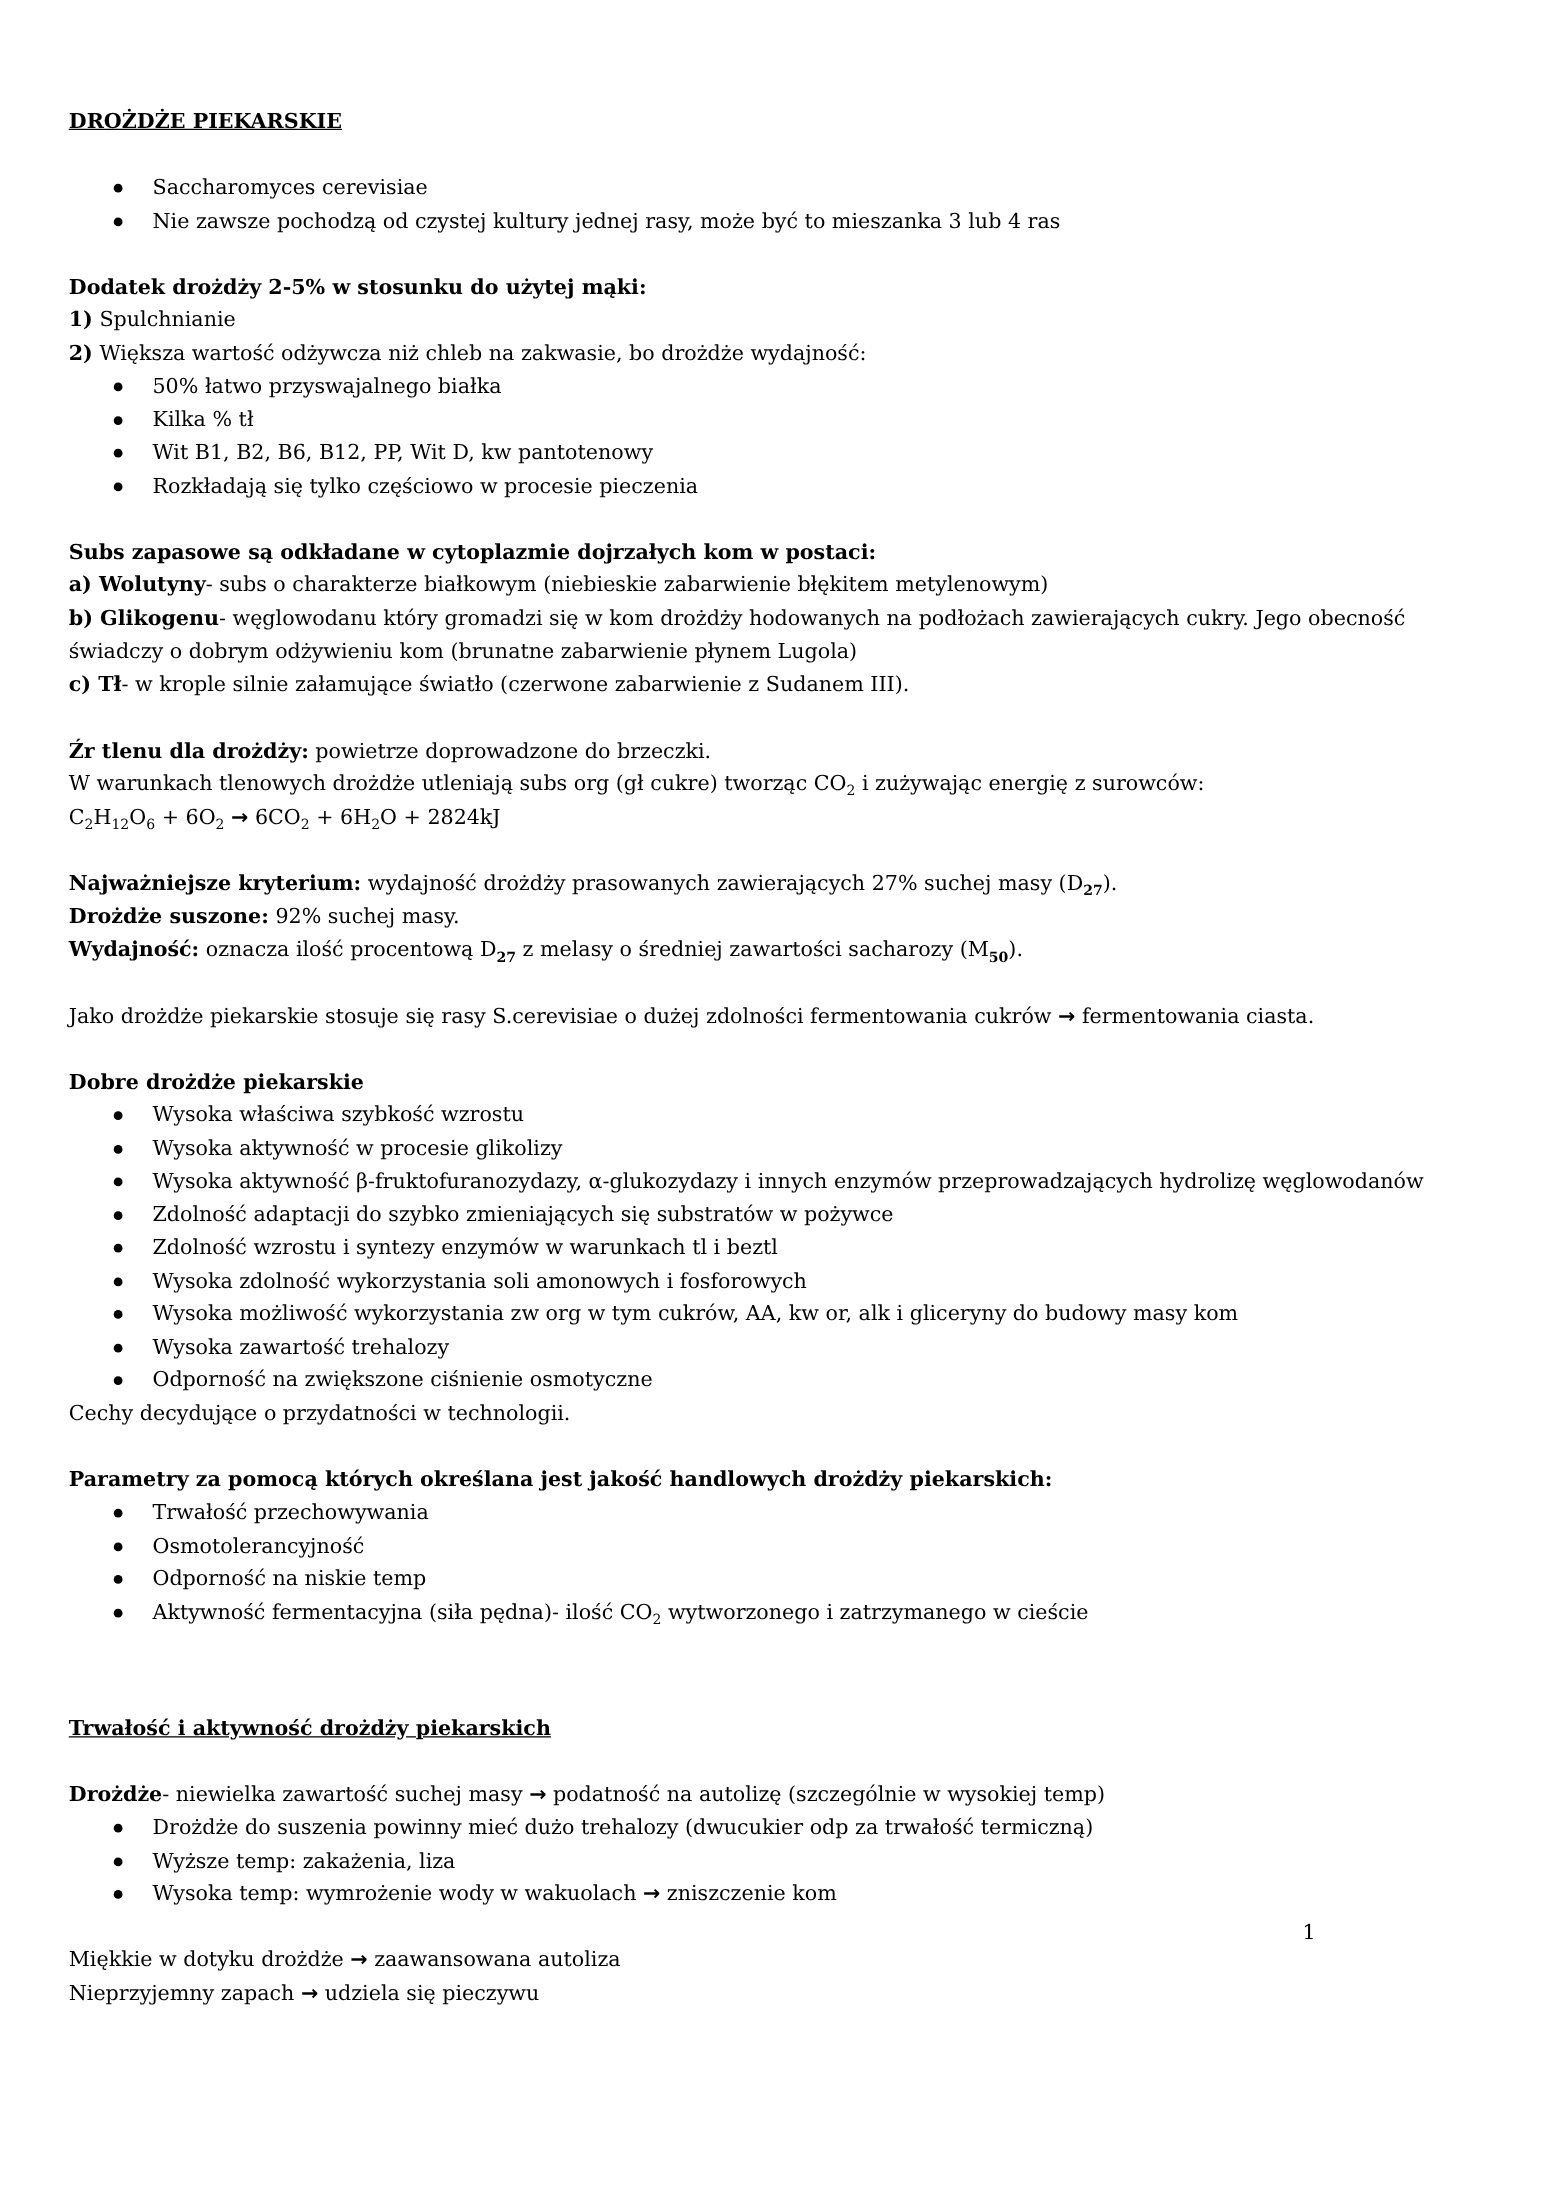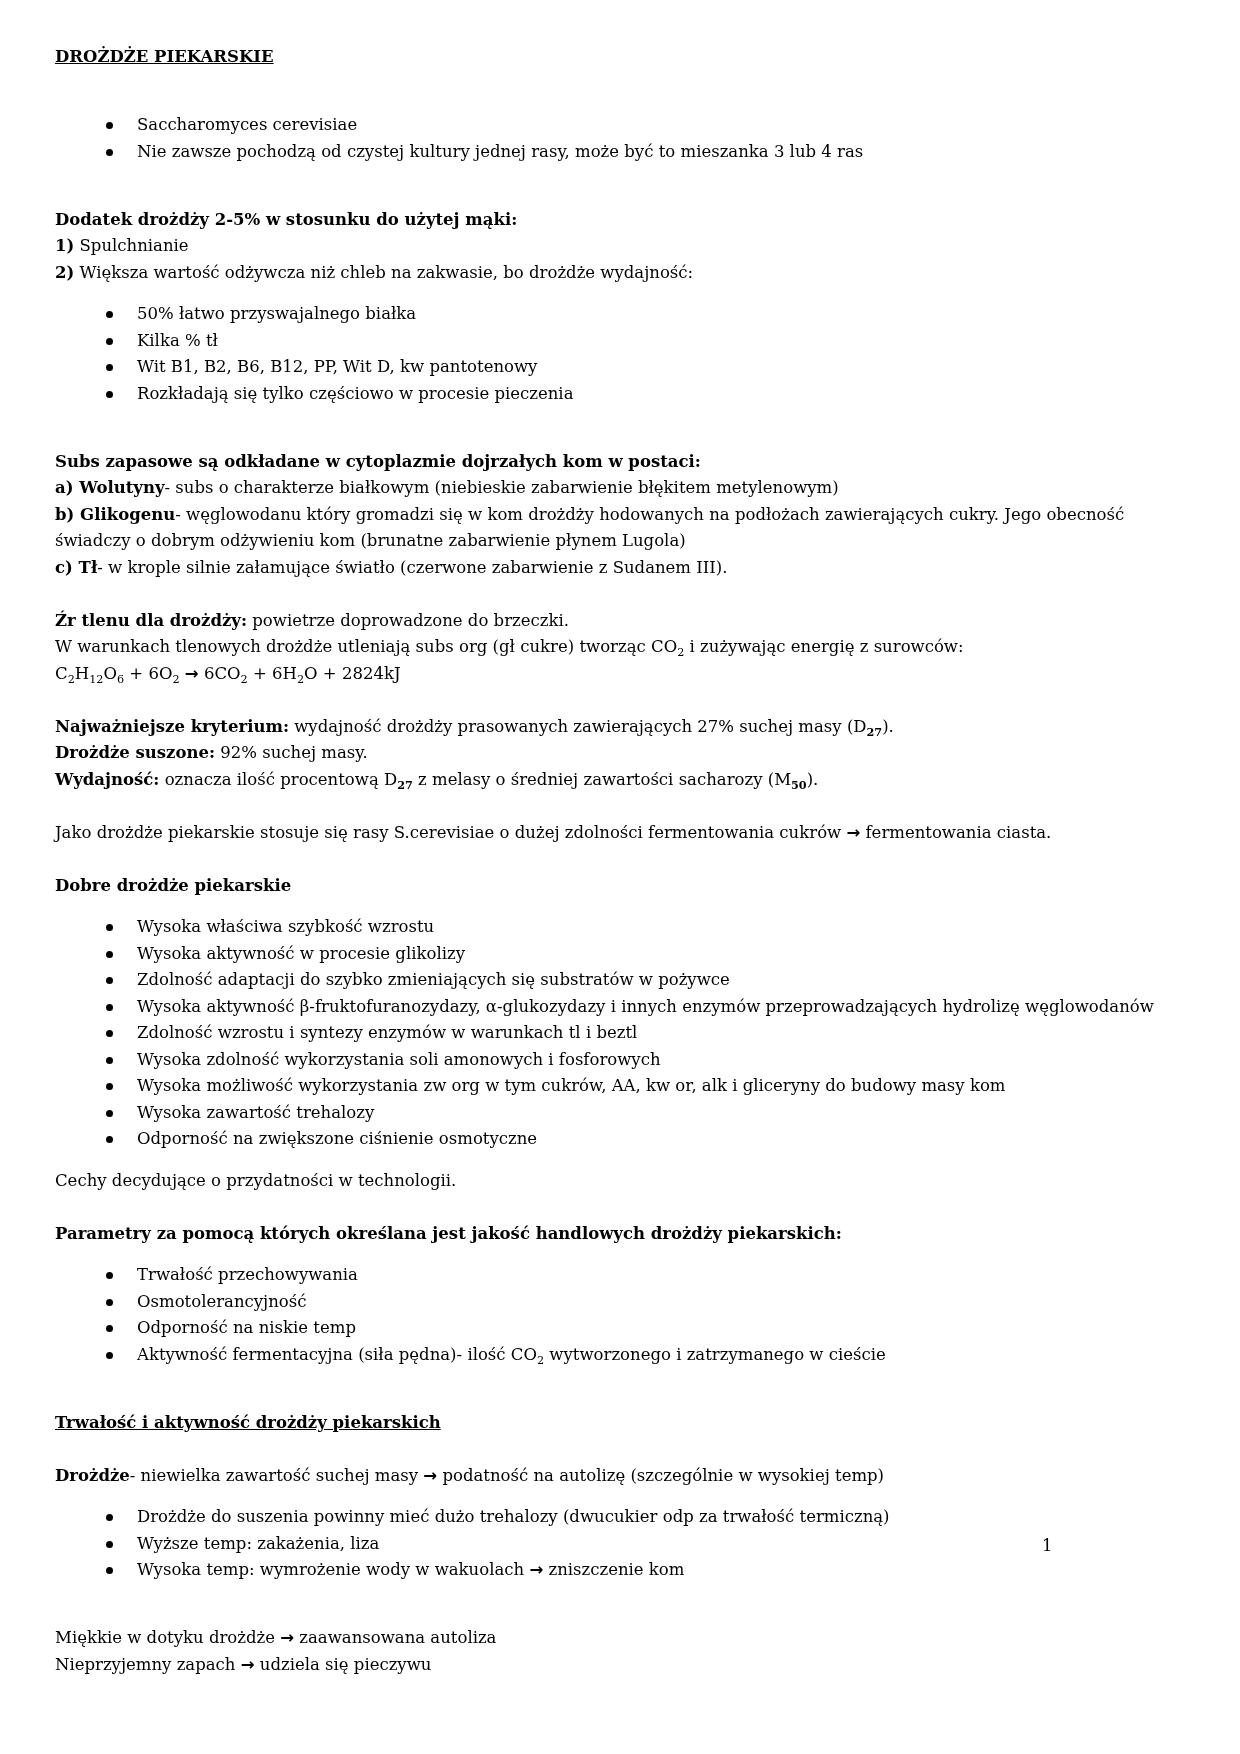--- a/index.html
+++ b/index.html
@@ -17,24 +17,24 @@
     left: 55px;
     top: 44px;
     width: 1132px;
     font-size: 16.5px;
     line-height: 26.5px;
   }
   .line { min-height: 26.5px; }
   .spacer { height: 26.5px; }
   .b { font-weight: bold; }
   .u { text-decoration: underline; }
-  .heading { font-weight: bold; }
+  .heading { font-weight: bold; margin-top: 40px; }
   sub { font-size: 68%; line-height: 0; }
   .arrow { font-weight: bold; font-family: "DejaVu Sans", sans-serif; }
-  ul.bullets { margin: 15px; padding: 0; list-style: none; }
+  ul.bullets { margin: 0; padding: 0; list-style: none; }
   ul.bullets li { position: relative; padding-left: 67px; min-height: 26.5px; }
   ul.bullets li::before {
     content: "";
     position: absolute;
     left: 36px;
     top: 10px;
     width: 7px;
     height: 7px;
     border-radius: 50%;
     background: #000000;
@@ -80,22 +80,22 @@
       <div class="line"><span class="b">Najważniejsze kryterium:</span><span> wydajność drożdży prasowanych zawierających 27% suchej masy (D</span><sub class="b">27</sub><span>).</span></div>
       <div class="line"><span class="b">Drożdże suszone:</span><span> 92% suchej masy.</span></div>
       <div class="line"><span class="b">Wydajność:</span><span> oznacza ilość procentową D</span><sub class="b">27</sub><span> z melasy o średniej zawartości sacharozy (M</span><sub class="b">50</sub><span>).</span></div>
       <div class="spacer"></div>
       <div class="line"><span>Jako drożdże piekarskie stosuje się rasy S.cerevisiae o dużej zdolności fermentowania cukrów </span><span class="arrow">→</span><span> fermentowania ciasta.</span></div>
       <div class="spacer"></div>
       <div class="line"><span class="b">Dobre drożdże piekarskie</span></div>
       <ul class="bullets">
         <li><span>Wysoka właściwa szybkość wzrostu</span></li>
         <li><span>Wysoka aktywność w procesie glikolizy</span></li>
+        <li><span>Wysoka aktywność β-fruktofuranozydazy, α-glukozydazy i innych enzymów przeprowadzających hydrolizę węglowodanów</span></li>
         <li><span>Zdolność adaptacji do szybko zmieniających się substratów w pożywce</span></li>
-        <li><span>Wysoka aktywność β-fruktofuranozydazy, α-glukozydazy i innych enzymów przeprowadzających hydrolizę węglowodanów</span></li>
         <li><span>Zdolność wzrostu i syntezy enzymów w warunkach tl i beztl</span></li>
         <li><span>Wysoka zdolność wykorzystania soli amonowych i fosforowych</span></li>
         <li><span>Wysoka możliwość wykorzystania zw org w tym cukrów, AA, kw or, alk i gliceryny do budowy masy kom</span></li>
         <li><span>Wysoka zawartość trehalozy</span></li>
         <li><span>Odporność na zwiększone ciśnienie osmotyczne</span></li>
       </ul>
       <div class="line"><span>Cechy decydujące o przydatności w technologii.</span></div>
       <div class="spacer"></div>
       <div class="line"><span class="b">Parametry za pomocą których określana jest jakość handlowych drożdży piekarskich:</span></div>
       <ul class="bullets">

